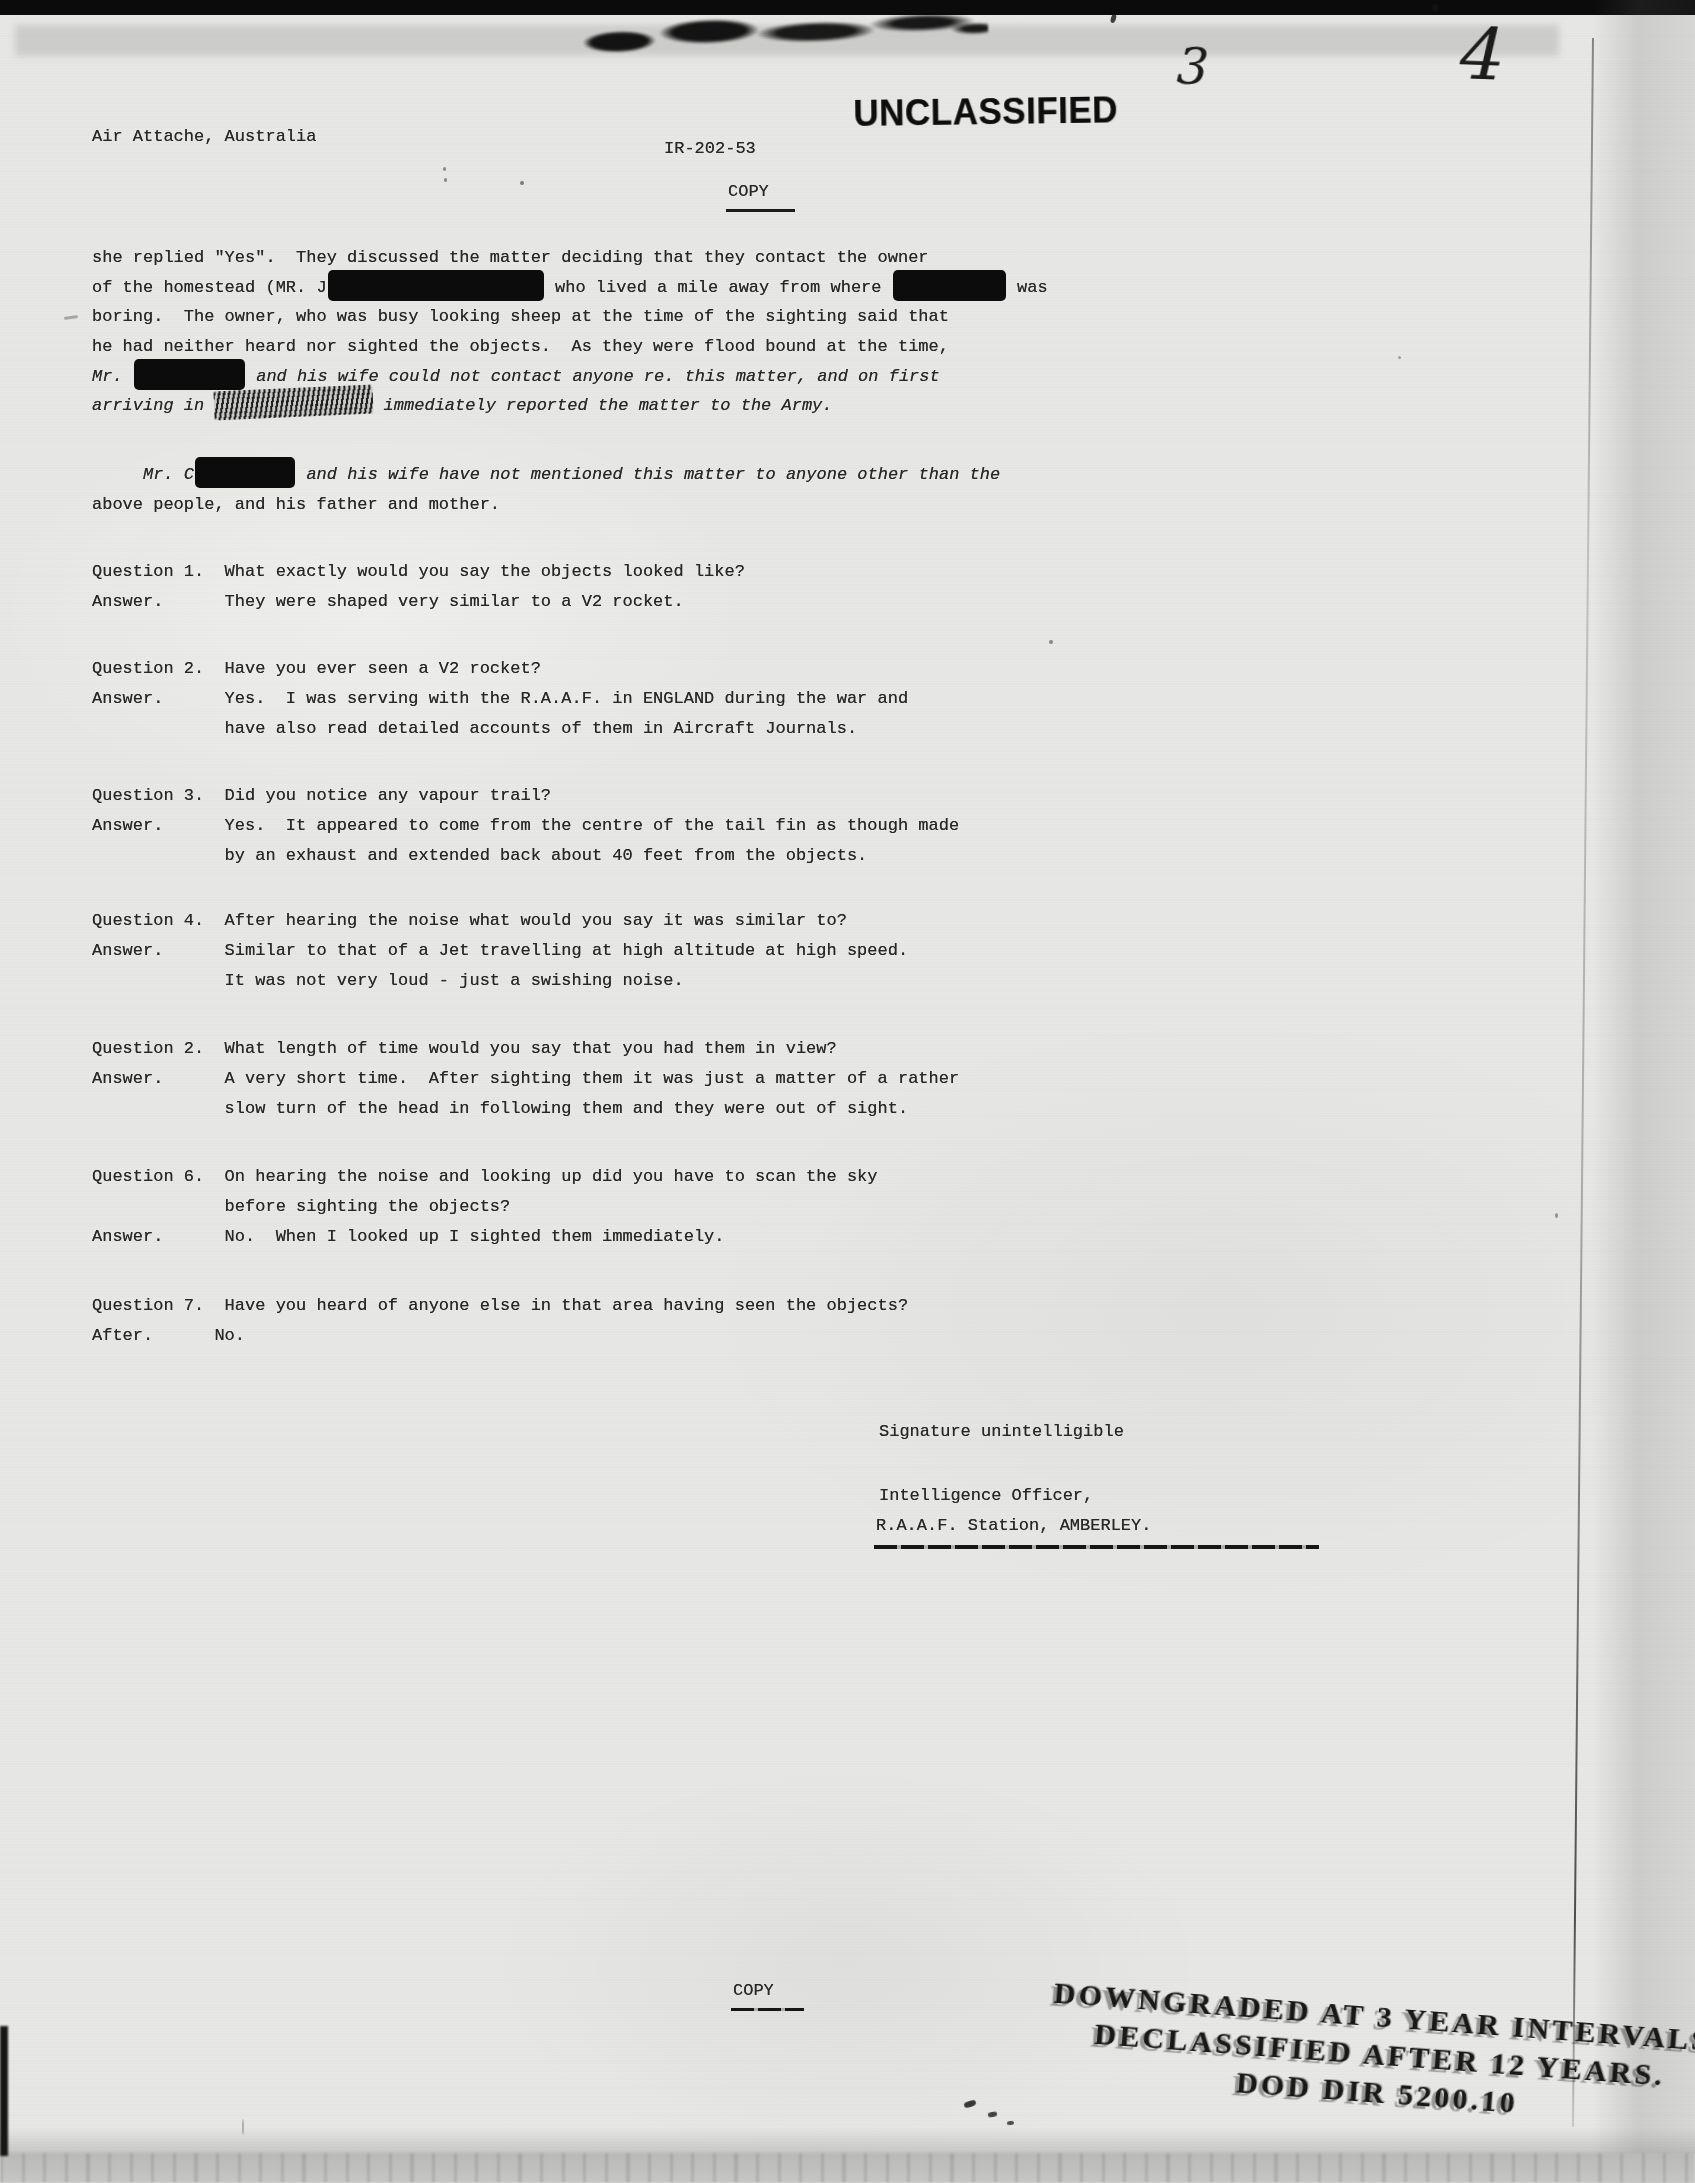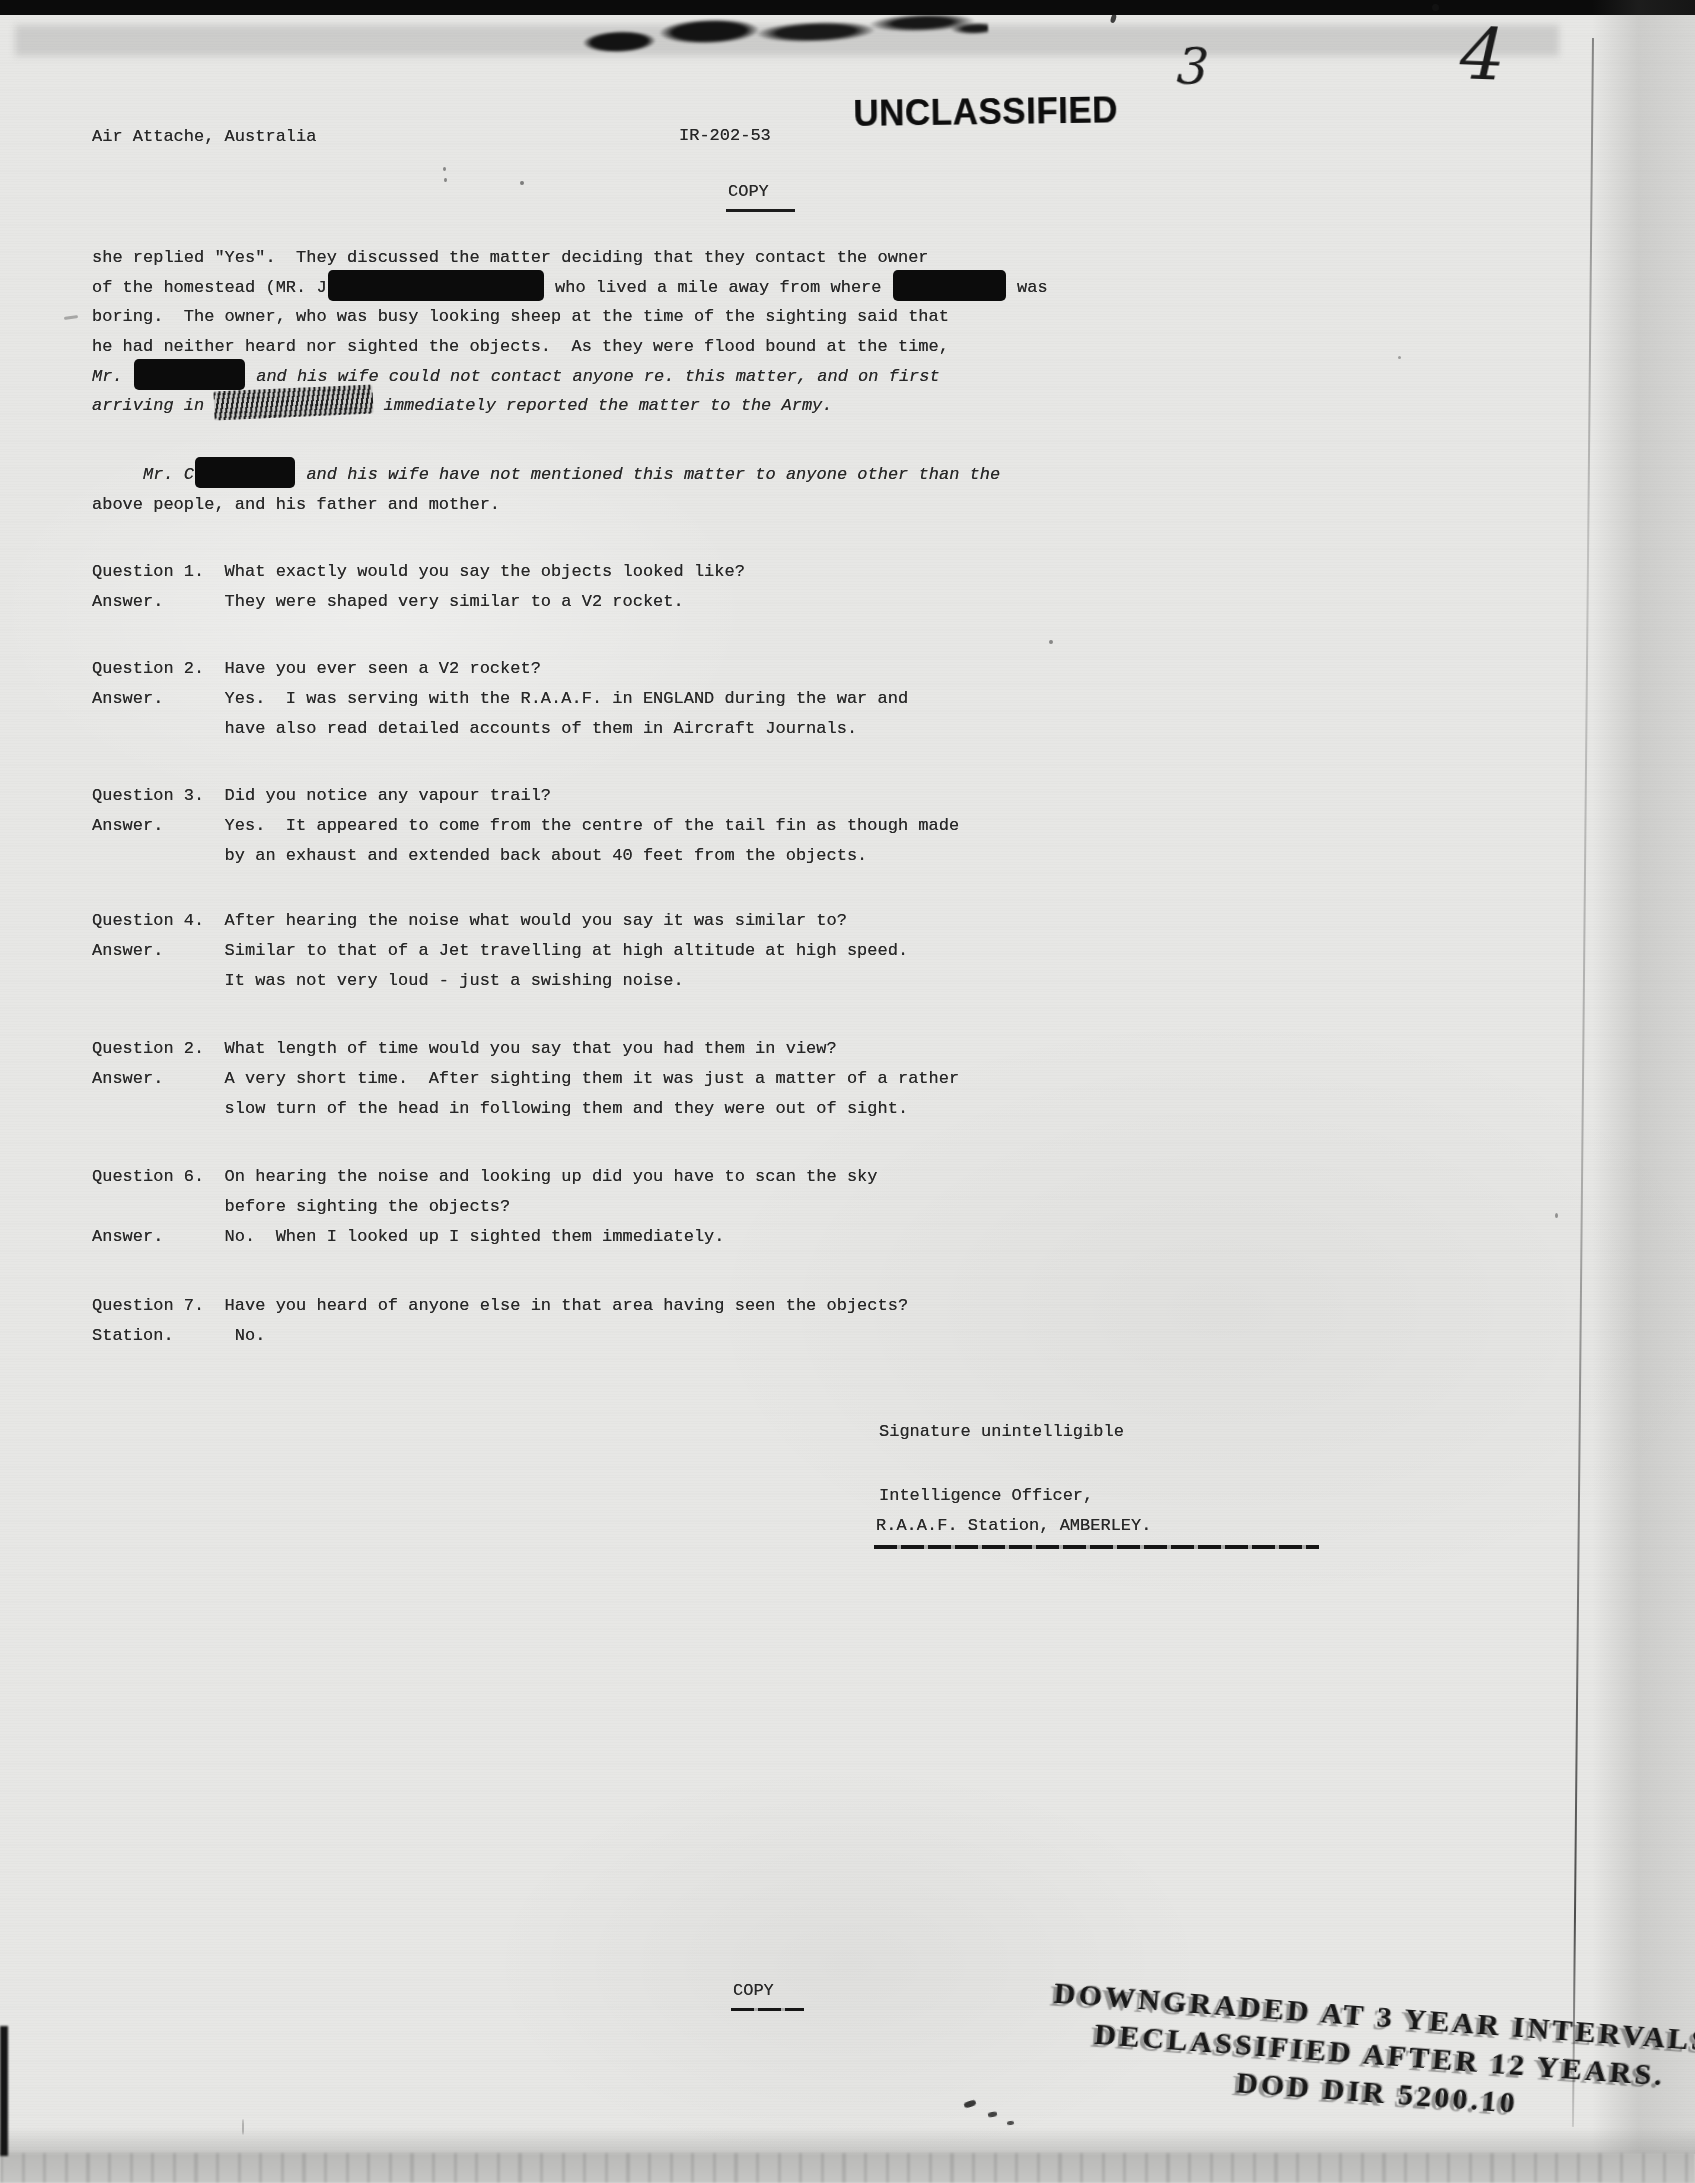--- a/index.html
+++ b/index.html
@@ -119,21 +119,21 @@
   <div class="speck" style="left:1555px;top:1213px;width:3.2px;height:5.4px;opacity:.4;"></div>
   <div class="speck" style="left:64px;top:316px;width:14px;height:3.2px;border-radius:1.6px;opacity:.3;transform:rotate(-8deg);"></div>
   <div class="speck" style="left:242px;top:2119px;width:2.2px;height:16px;opacity:.25;"></div>
 
   <div class="penmark" style="left:964px;top:2101px;width:12px;height:6px;transform:rotate(-18deg);opacity:.85;"></div>
   <div class="penmark" style="left:988px;top:2112px;width:8.6px;height:4.9px;transform:rotate(-10deg);opacity:.8;"></div>
   <div class="penmark" style="left:1007px;top:2121px;width:7px;height:4.3px;transform:rotate(-6deg);opacity:.75;"></div>
 
   <div>
     <div class="tw" style="left:92px;top:122px;">Air Attache, Australia</div>
-    <div class="tw" style="left:664px;top:121px;margin-left:15px;">IR-202-53</div>
+    <div class="tw" style="left:664px;top:134px;">IR-202-53</div>
     <div class="stampU" style="left:853px;top:91px;">UNCLASSIFIED</div>
     <div class="hand" style="left:1177px;top:42px;font-size:50px;transform:rotate(3deg);">3</div>
     <div class="hand" style="left:1460px;top:19px;font-size:71px;transform:rotate(2deg);">4</div>
     <div class="tw" style="left:728px;top:177px;">COPY</div>
     <div class="uline" style="left:726px;top:209px;width:69px;height:3.2px;"></div>
   </div>
 
   <div>
     <div class="tw" style="left:92px;top:243px;">she replied "Yes".  They discussed the matter deciding that they contact the owner</div>
     <div class="tw" style="left:92px;top:273px;"><span>of the homestead (MR. J</span><span class="redact" style="width:216px;"></span><span> who lived a mile away from where </span><span class="redact" style="width:113px;"></span><span> was</span></div>
@@ -162,21 +162,21 @@
 
     <div class="tw" style="left:92px;top:1034px;">Question 2.  What length of time would you say that you had them in view?</div>
     <div class="tw" style="left:92px;top:1064px;">Answer.      A very short time.  After sighting them it was just a matter of a rather</div>
     <div class="tw" style="left:92px;top:1094px;">             slow turn of the head in following them and they were out of sight.</div>
 
     <div class="tw" style="left:92px;top:1162px;">Question 6.  On hearing the noise and looking up did you have to scan the sky</div>
     <div class="tw" style="left:92px;top:1192px;">             before sighting the objects?</div>
     <div class="tw" style="left:92px;top:1222px;">Answer.      No.  When I looked up I sighted them immediately.</div>
 
     <div class="tw" style="left:92px;top:1291px;">Question 7.  Have you heard of anyone else in that area having seen the objects?</div>
-    <div class="tw" style="left:92px;top:1321px;">Station.      No.</div>
+    <div class="tw" style="left:92px;top:1321px;">After.      No.</div>
   </div>
 
   <div>
     <div class="tw" style="left:879px;top:1417px;">Signature unintelligible</div>
     <div class="tw" style="left:879px;top:1481px;">Intelligence Officer,</div>
     <div class="tw" style="left:876px;top:1511px;">R.A.A.F. Station, AMBERLEY.</div>
     <div class="uline dashy" style="left:874px;top:1545px;width:445px;height:3.8px;"></div>
   </div>
 
   <div>

